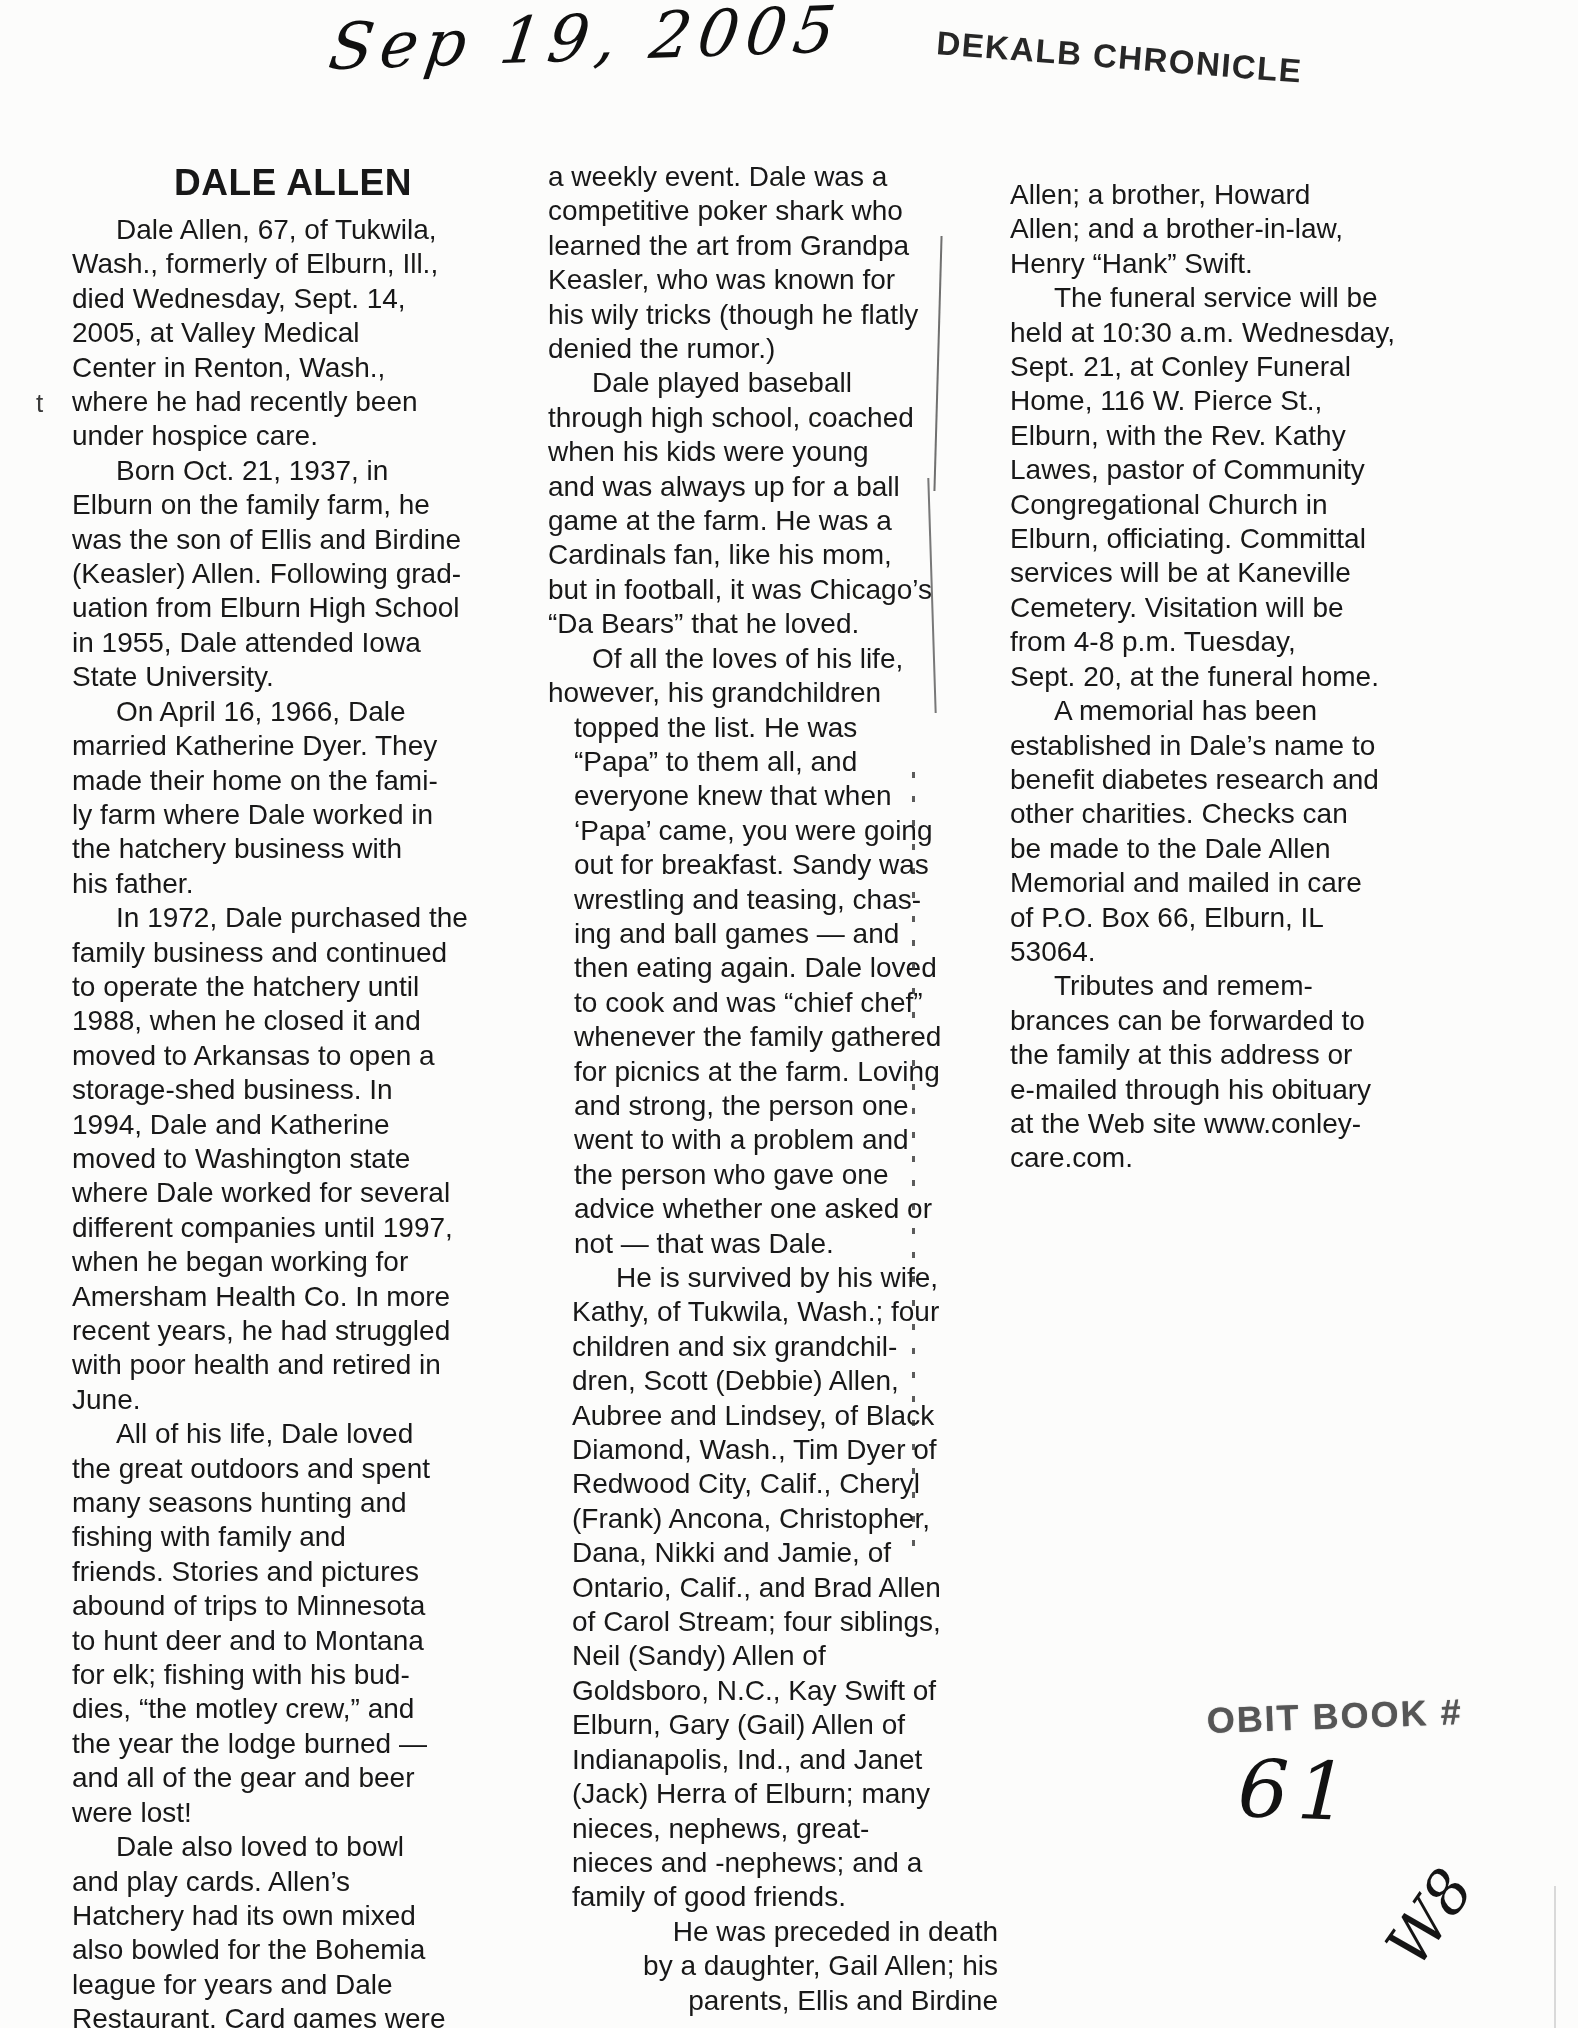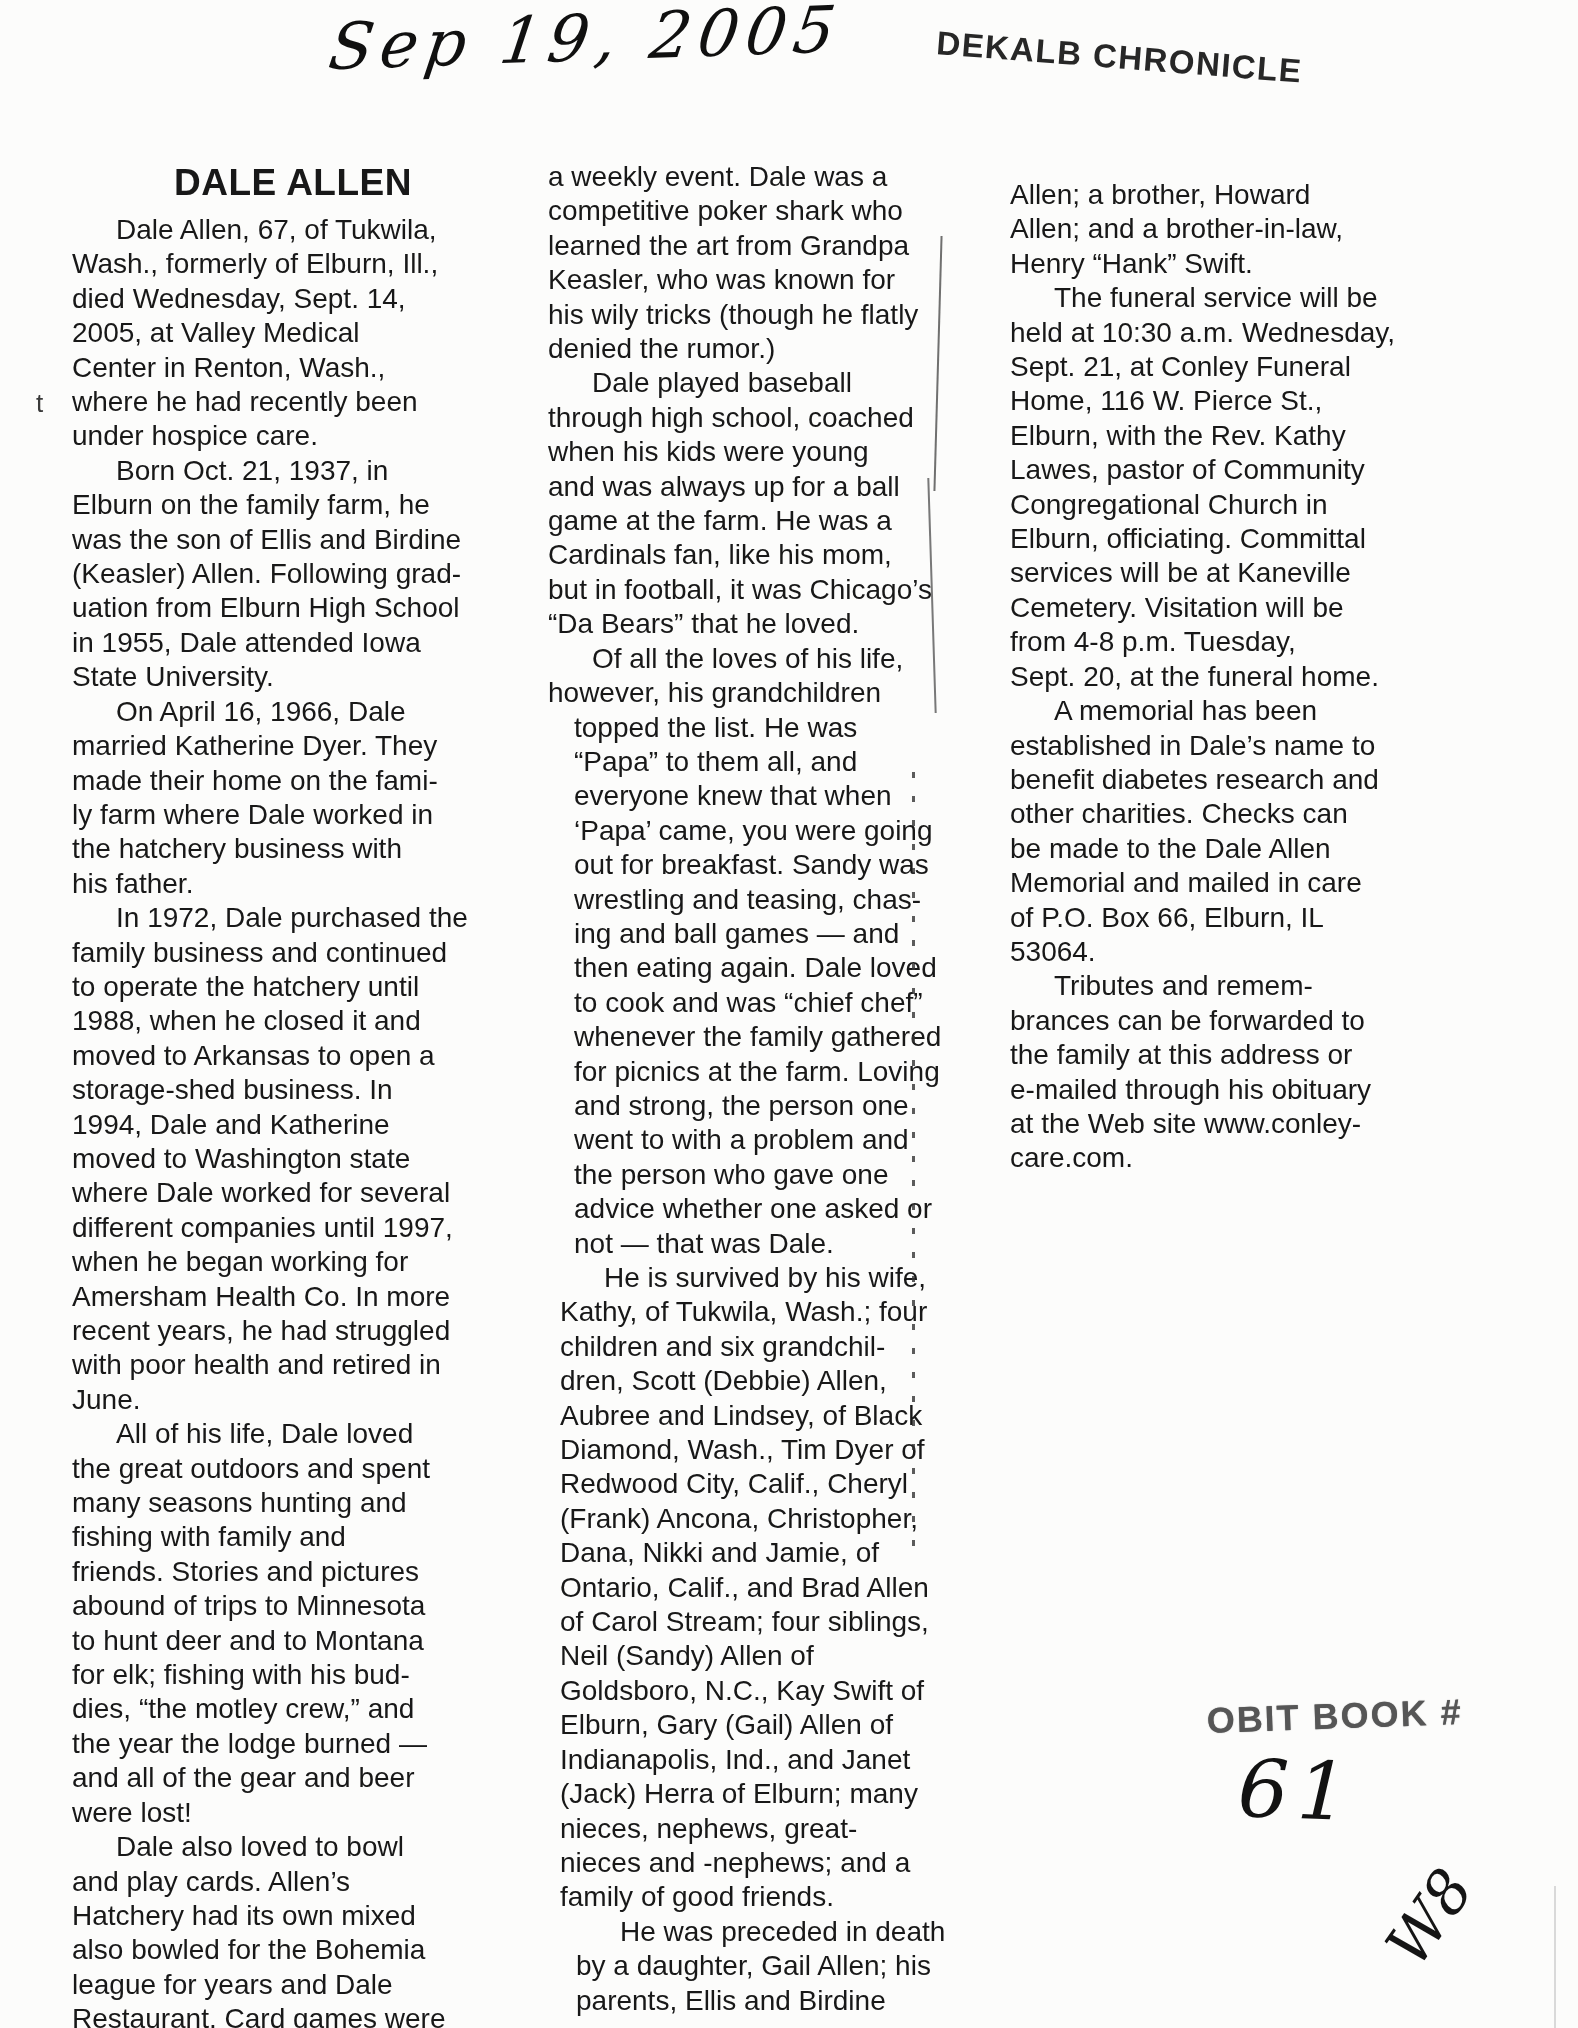--- a/index.html
+++ b/index.html
@@ -167,42 +167,42 @@
         <div class="line">then eating again. Dale loved</div>
         <div class="line">to cook and was “chief chef”</div>
         <div class="line">whenever the family gathered</div>
         <div class="line">for picnics at the farm. Loving</div>
         <div class="line">and strong, the person one</div>
         <div class="line">went to with a problem and</div>
         <div class="line">the person who gave one</div>
         <div class="line">advice whether one asked or</div>
         <div class="line">not — that was Dale.</div>
       </div>
-      <div class="para" style="margin-left: 12px;">
+      <div class="para" style="margin-left: 24px;">
         <div class="line fl">He is survived by his wife,</div>
         <div class="line">Kathy, of Tukwila, Wash.; four</div>
         <div class="line">children and six grandchil-</div>
         <div class="line">dren, Scott (Debbie) Allen,</div>
         <div class="line">Aubree and Lindsey, of Black</div>
         <div class="line">Diamond, Wash., Tim Dyer of</div>
         <div class="line">Redwood City, Calif., Cheryl</div>
         <div class="line">(Frank) Ancona, Christopher,</div>
         <div class="line">Dana, Nikki and Jamie, of</div>
         <div class="line">Ontario, Calif., and Brad Allen</div>
         <div class="line">of Carol Stream; four siblings,</div>
         <div class="line">Neil (Sandy) Allen of</div>
         <div class="line">Goldsboro, N.C., Kay Swift of</div>
         <div class="line">Elburn, Gary (Gail) Allen of</div>
         <div class="line">Indianapolis, Ind., and Janet</div>
         <div class="line">(Jack) Herra of Elburn; many</div>
         <div class="line">nieces, nephews, great-</div>
         <div class="line">nieces and -nephews; and a</div>
         <div class="line">family of good friends.</div>
       </div>
-      <div class="para" style="margin-left: 28px;">
+      <div class="para" style="margin-left: 12px; text-align: right;">
         <div class="line fl">He was preceded in death</div>
         <div class="line">by a daughter, Gail Allen; his</div>
         <div class="line">parents, Ellis and Birdine</div>
       </div>
     </div>
   <div class="col" id="col3">
       <div class="para">
         <div class="line">Allen; a brother, Howard</div>
         <div class="line">Allen; and a brother-in-law,</div>
         <div class="line">Henry “Hank” Swift.</div>

